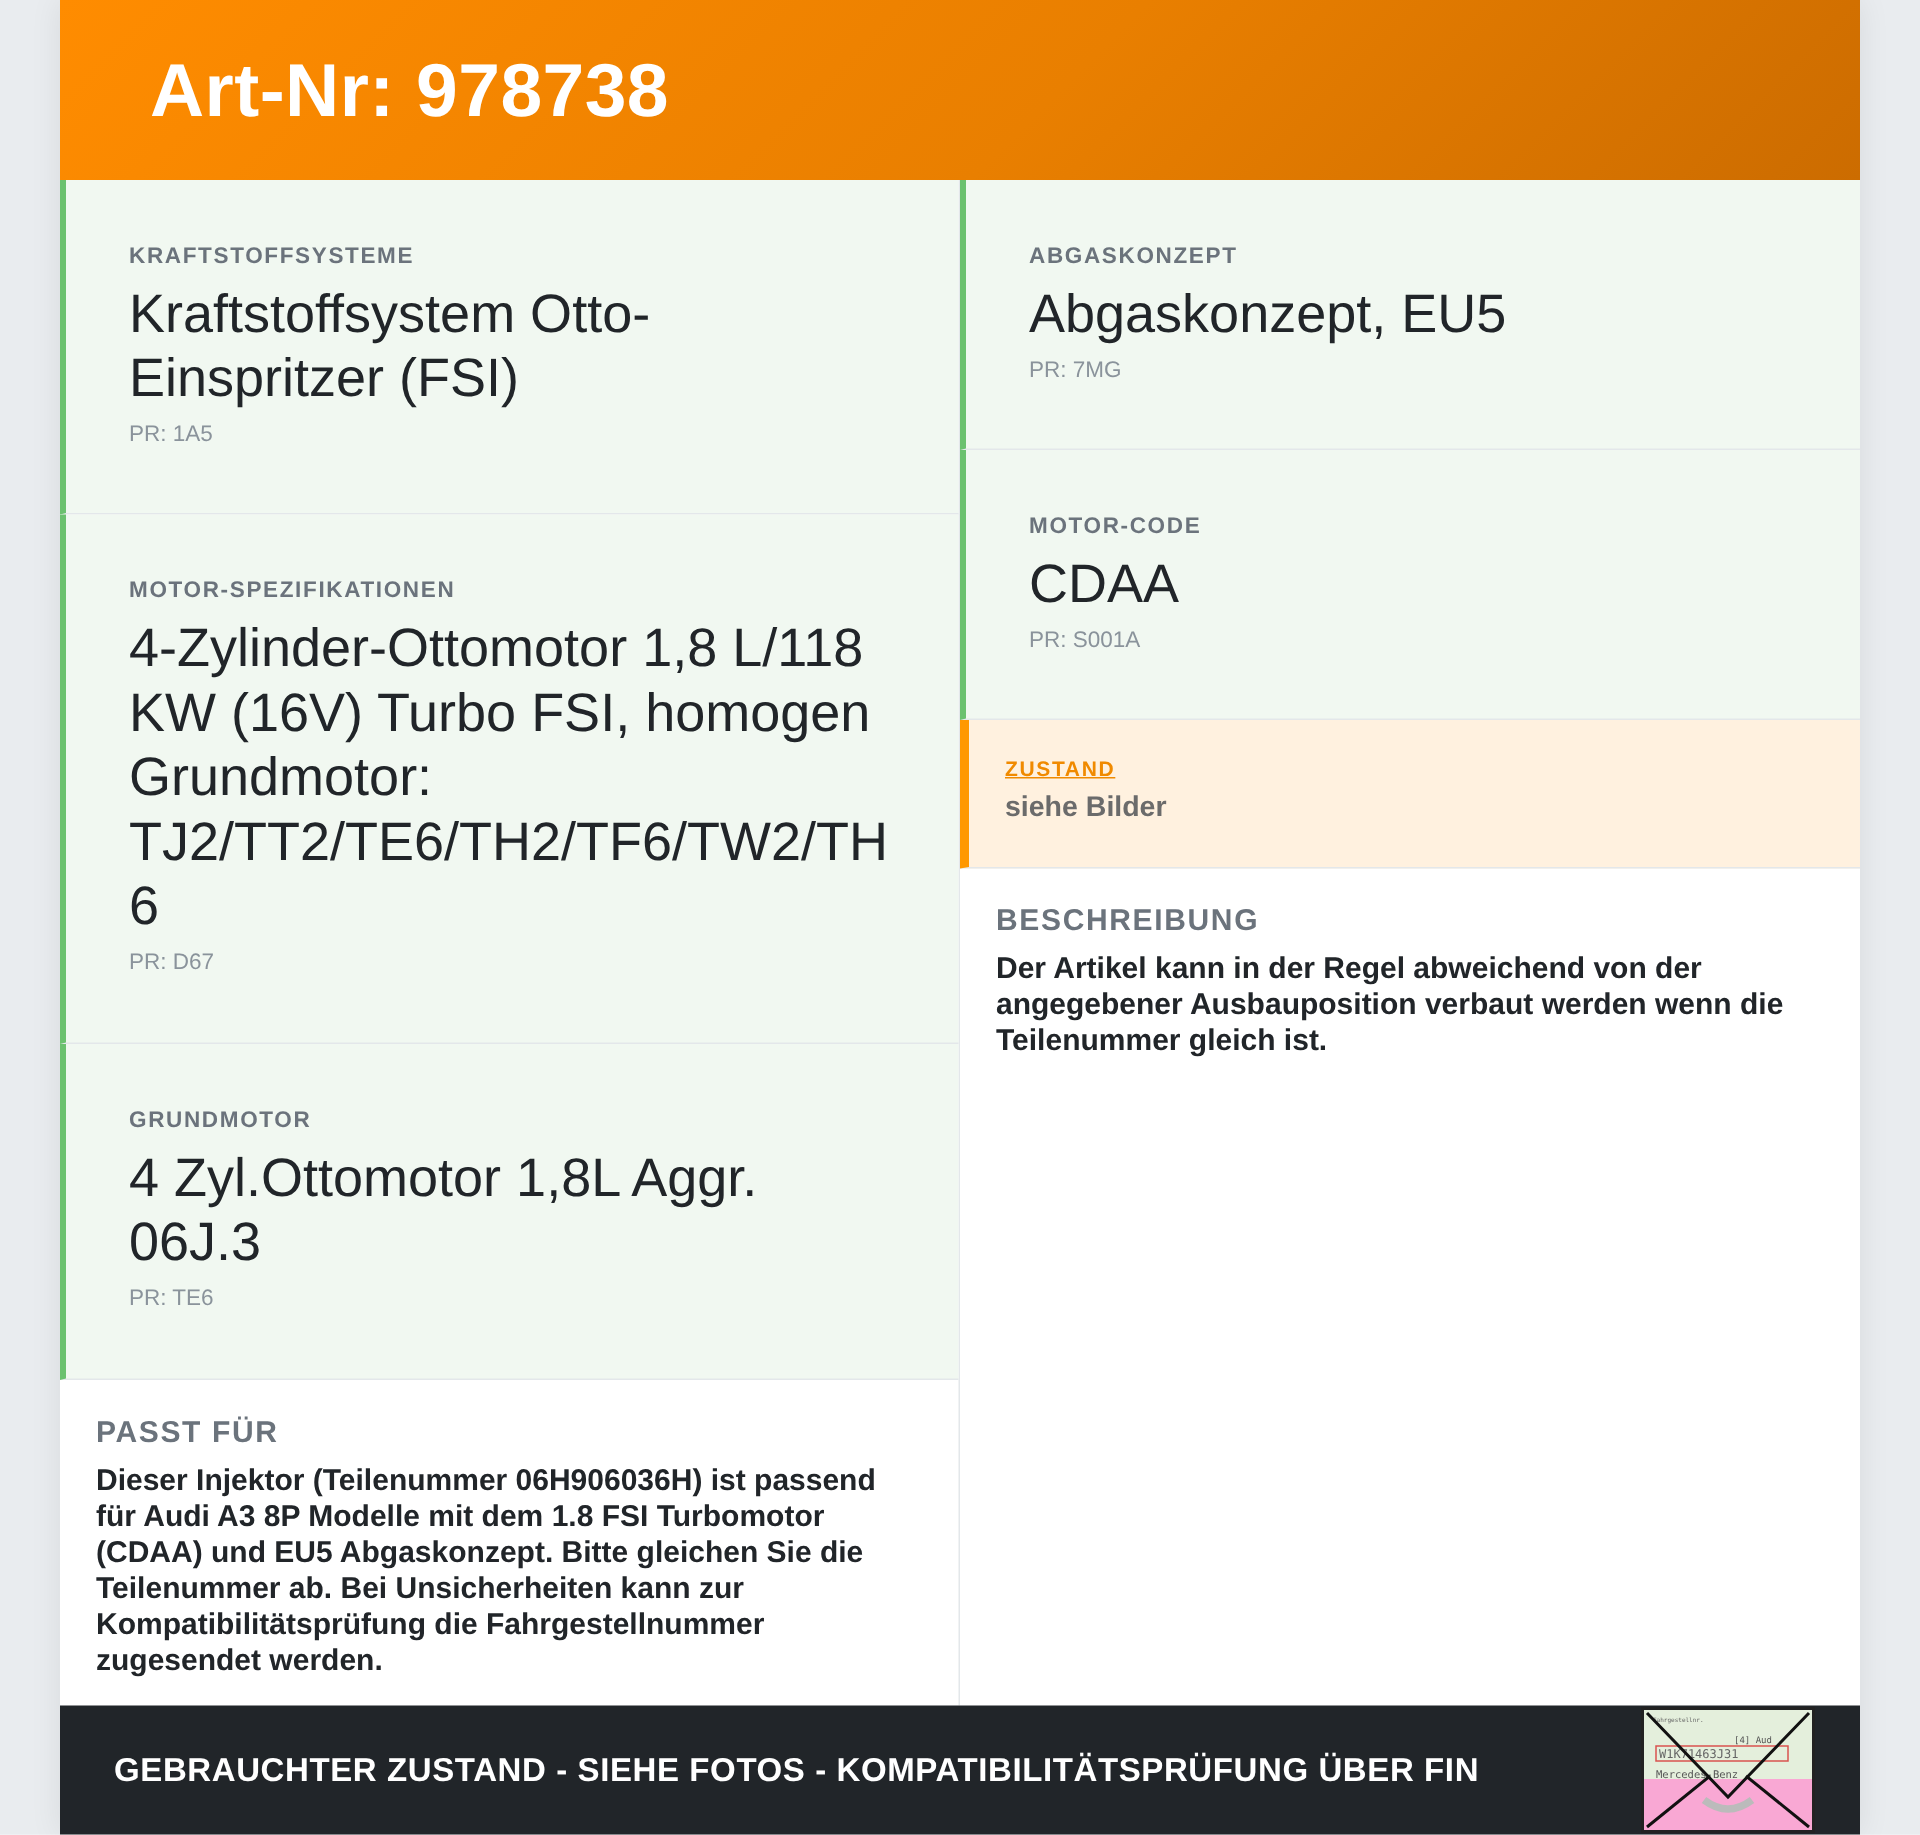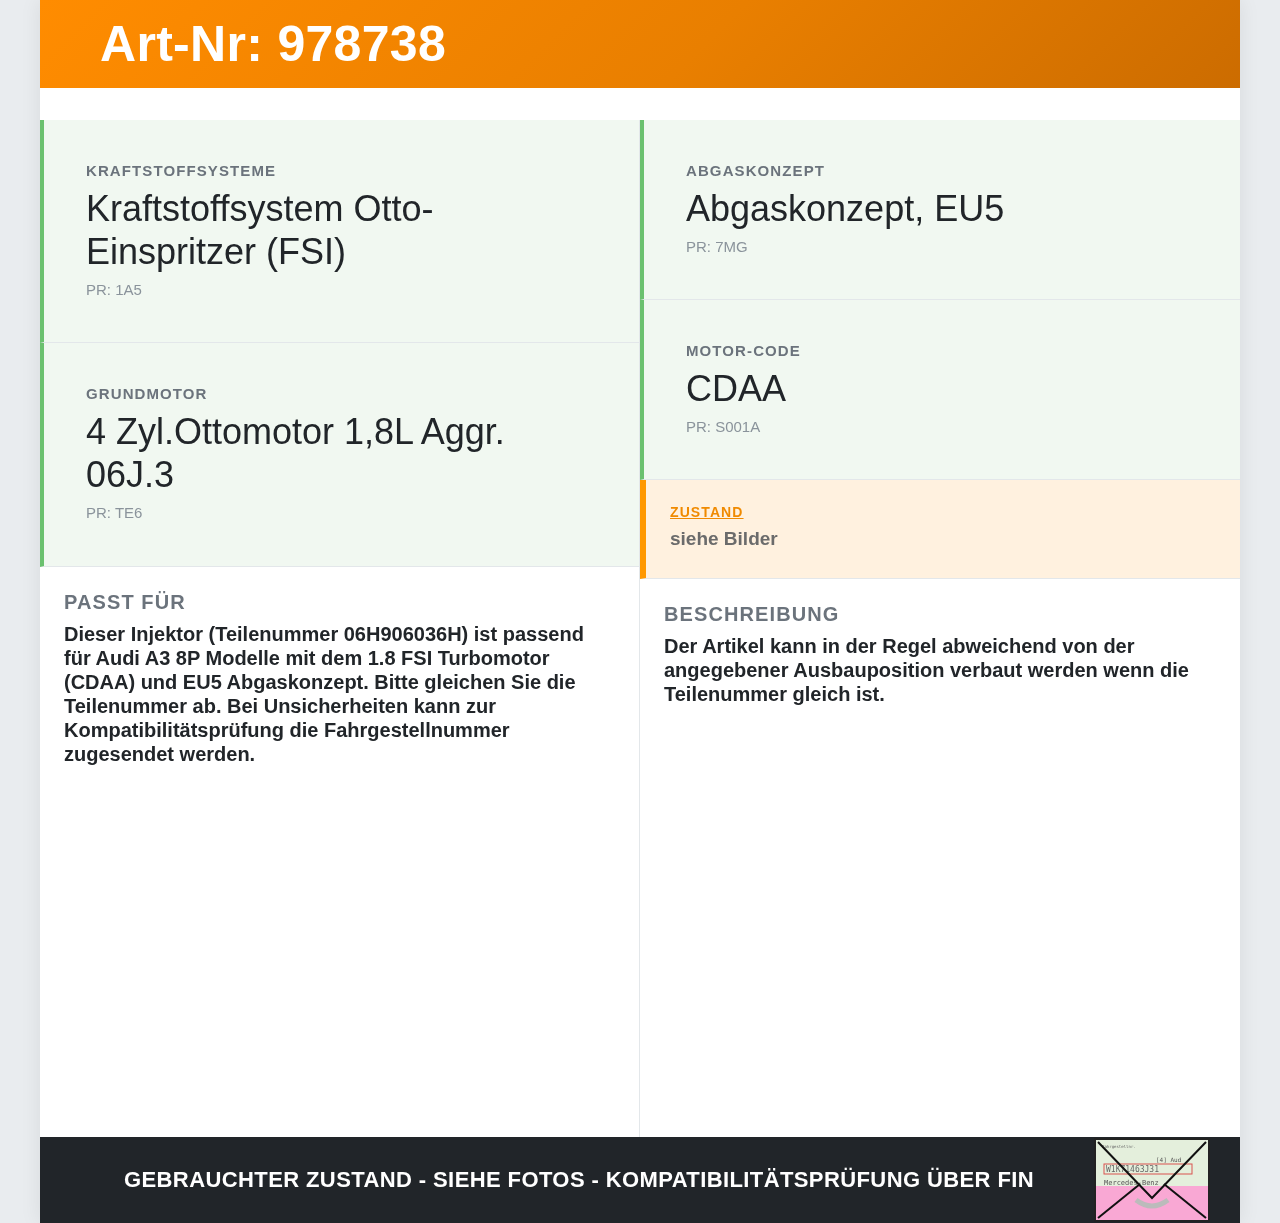--- a/index.html
+++ b/index.html
@@ -1,51 +1,56 @@
 <!DOCTYPE html>
 <html><head>
 <meta charset="utf-8">
 <style>
   * { box-sizing: border-box; margin: 0; padding: 0; }
   html, body { width: 1280px; height: 1223px; background: #e9ecef; overflow: hidden; }
   body { font-family: "Liberation Sans", "DejaVu Sans", sans-serif; }
   .page { position: absolute; left: 40px; top: 0; width: 1200px; height: 1223px; background: #ffffff; box-shadow: 0 0 20px rgba(0,0,0,0.08); }
-  .header { height: 88px; background: linear-gradient(135deg, #ff8c00 0%, #e97f00 55%, #cc6c00 100%); display: flex; align-items: center; padding-left: 60px; }
+  .header { height: 120px; background: linear-gradient(135deg, #ff8c00 0%, #e97f00 55%, #cc6c00 100%); display: flex; align-items: center; padding-left: 60px; }
   .header h1 { color: #ffffff; font-size: 50px; font-weight: 700; letter-spacing: 0.3px; }
   .grid { position: absolute; top: 120px; left: 0; width: 1200px; height: 1017px; border-radius: 31px; }
   .col-left { position: absolute; left: 0; top: 0; width: 600px; height: 1017px; border-right: 1px solid #e3e7ea; }
   .col-right { position: absolute; left: 600px; top: 0; width: 600px; height: 1017px; }
   .spec { position: relative; background: #f1f8f1; border-left: 4px solid #6bc16f; border-bottom: 1px solid #e3e7ea; padding: 42px 40px 0 42px; }
   .spec-label { font-size: 15px; font-weight: 700; color: #6b737c; letter-spacing: 1.1px; text-transform: uppercase; }
   .spec-value { margin-top: 8px; font-size: 36px; font-weight: 400; color: #212529; line-height: 43px; word-break: break-word; }
   .spec-pr { margin-top: 8px; font-size: 15px; color: #8a939b; }
   .zustand { background: #fff1df; border-left: 6px solid #ff9800; border-bottom: 1px solid #e3e7ea; padding: 24px 24px 0 24px; height: 99px; }
   .zustand-label { font-size: 14px; font-weight: 700; color: #f08a00; letter-spacing: 1.1px; text-decoration: underline; }
   .zustand-value { margin-top: 8px; font-size: 19px; font-weight: 700; color: #6b6b6b; }
   .plain { padding: 24px 24px 0 24px; }
   .plain-label { font-size: 20px; font-weight: 700; color: #6b737c; letter-spacing: 1.1px; }
   .plain-text { margin-top: 8px; font-size: 20px; font-weight: 700; color: #212529; line-height: 24px; }
-  .footer { position: absolute; left: 0; top: 1137px; width: 1200px; height: 86px; background: #212529; display: flex; align-items: center; padding-left: 84px; }
+  .footer { position: absolute; left: 0; top: 1137px; width: 1200px; height: 86px; background: #212529; display: flex; align-items: center; padding-left: 36px; }
   .footer-text { color: #ffffff; font-size: 22px; font-weight: 700; letter-spacing: 0.4px; }
   .vin-thumb { position: absolute; left: 1054px; top: 1px; width: 116px; height: 84px; background: #f9a8d4; border: 2px solid #222; overflow: hidden; }
 </style>
 </head>
 <body>
 
 <div class="page">
   <div class="header">
     <h1>Art-Nr: 978738</h1>
   </div>
 
   <div class="grid">
     <div class="col-left">
       <div class="spec" style="height:223px;">
         <div class="spec-label">KRAFTSTOFFSYSTEME</div>
         <div class="spec-value">Kraftstoffsystem Otto-Einspritzer (FSI)</div>
         <div class="spec-pr">PR: 1A5</div>
+      </div>
+      <div class="spec" style="height:353px;">
+        <div class="spec-label">MOTOR-SPEZIFIKATIONEN</div>
+        <div class="spec-value">4-Zylinder-Ottomotor 1,8 L/118 KW (16V) Turbo FSI, homogen Grundmotor: TJ2/TT2/TE6/TH2/TF6/TW2/TH6</div>
+        <div class="spec-pr">PR: D67</div>
       </div>
       <div class="spec" style="height:224px;">
         <div class="spec-label">GRUNDMOTOR</div>
         <div class="spec-value">4 Zyl.Ottomotor 1,8L Aggr. 06J.3</div>
         <div class="spec-pr">PR: TE6</div>
       </div>
       <div class="plain">
         <div class="plain-label">PASST FÜR</div>
         <div class="plain-text">Dieser Injektor (Teilenummer 06H906036H) ist passend für Audi A3 8P Modelle mit dem 1.8 FSI Turbomotor (CDAA) und EU5 Abgaskonzept. Bitte gleichen Sie die Teilenummer ab. Bei Unsicherheiten kann zur Kompatibilitätsprüfung die Fahrgestellnummer zugesendet werden.</div>
       </div>

